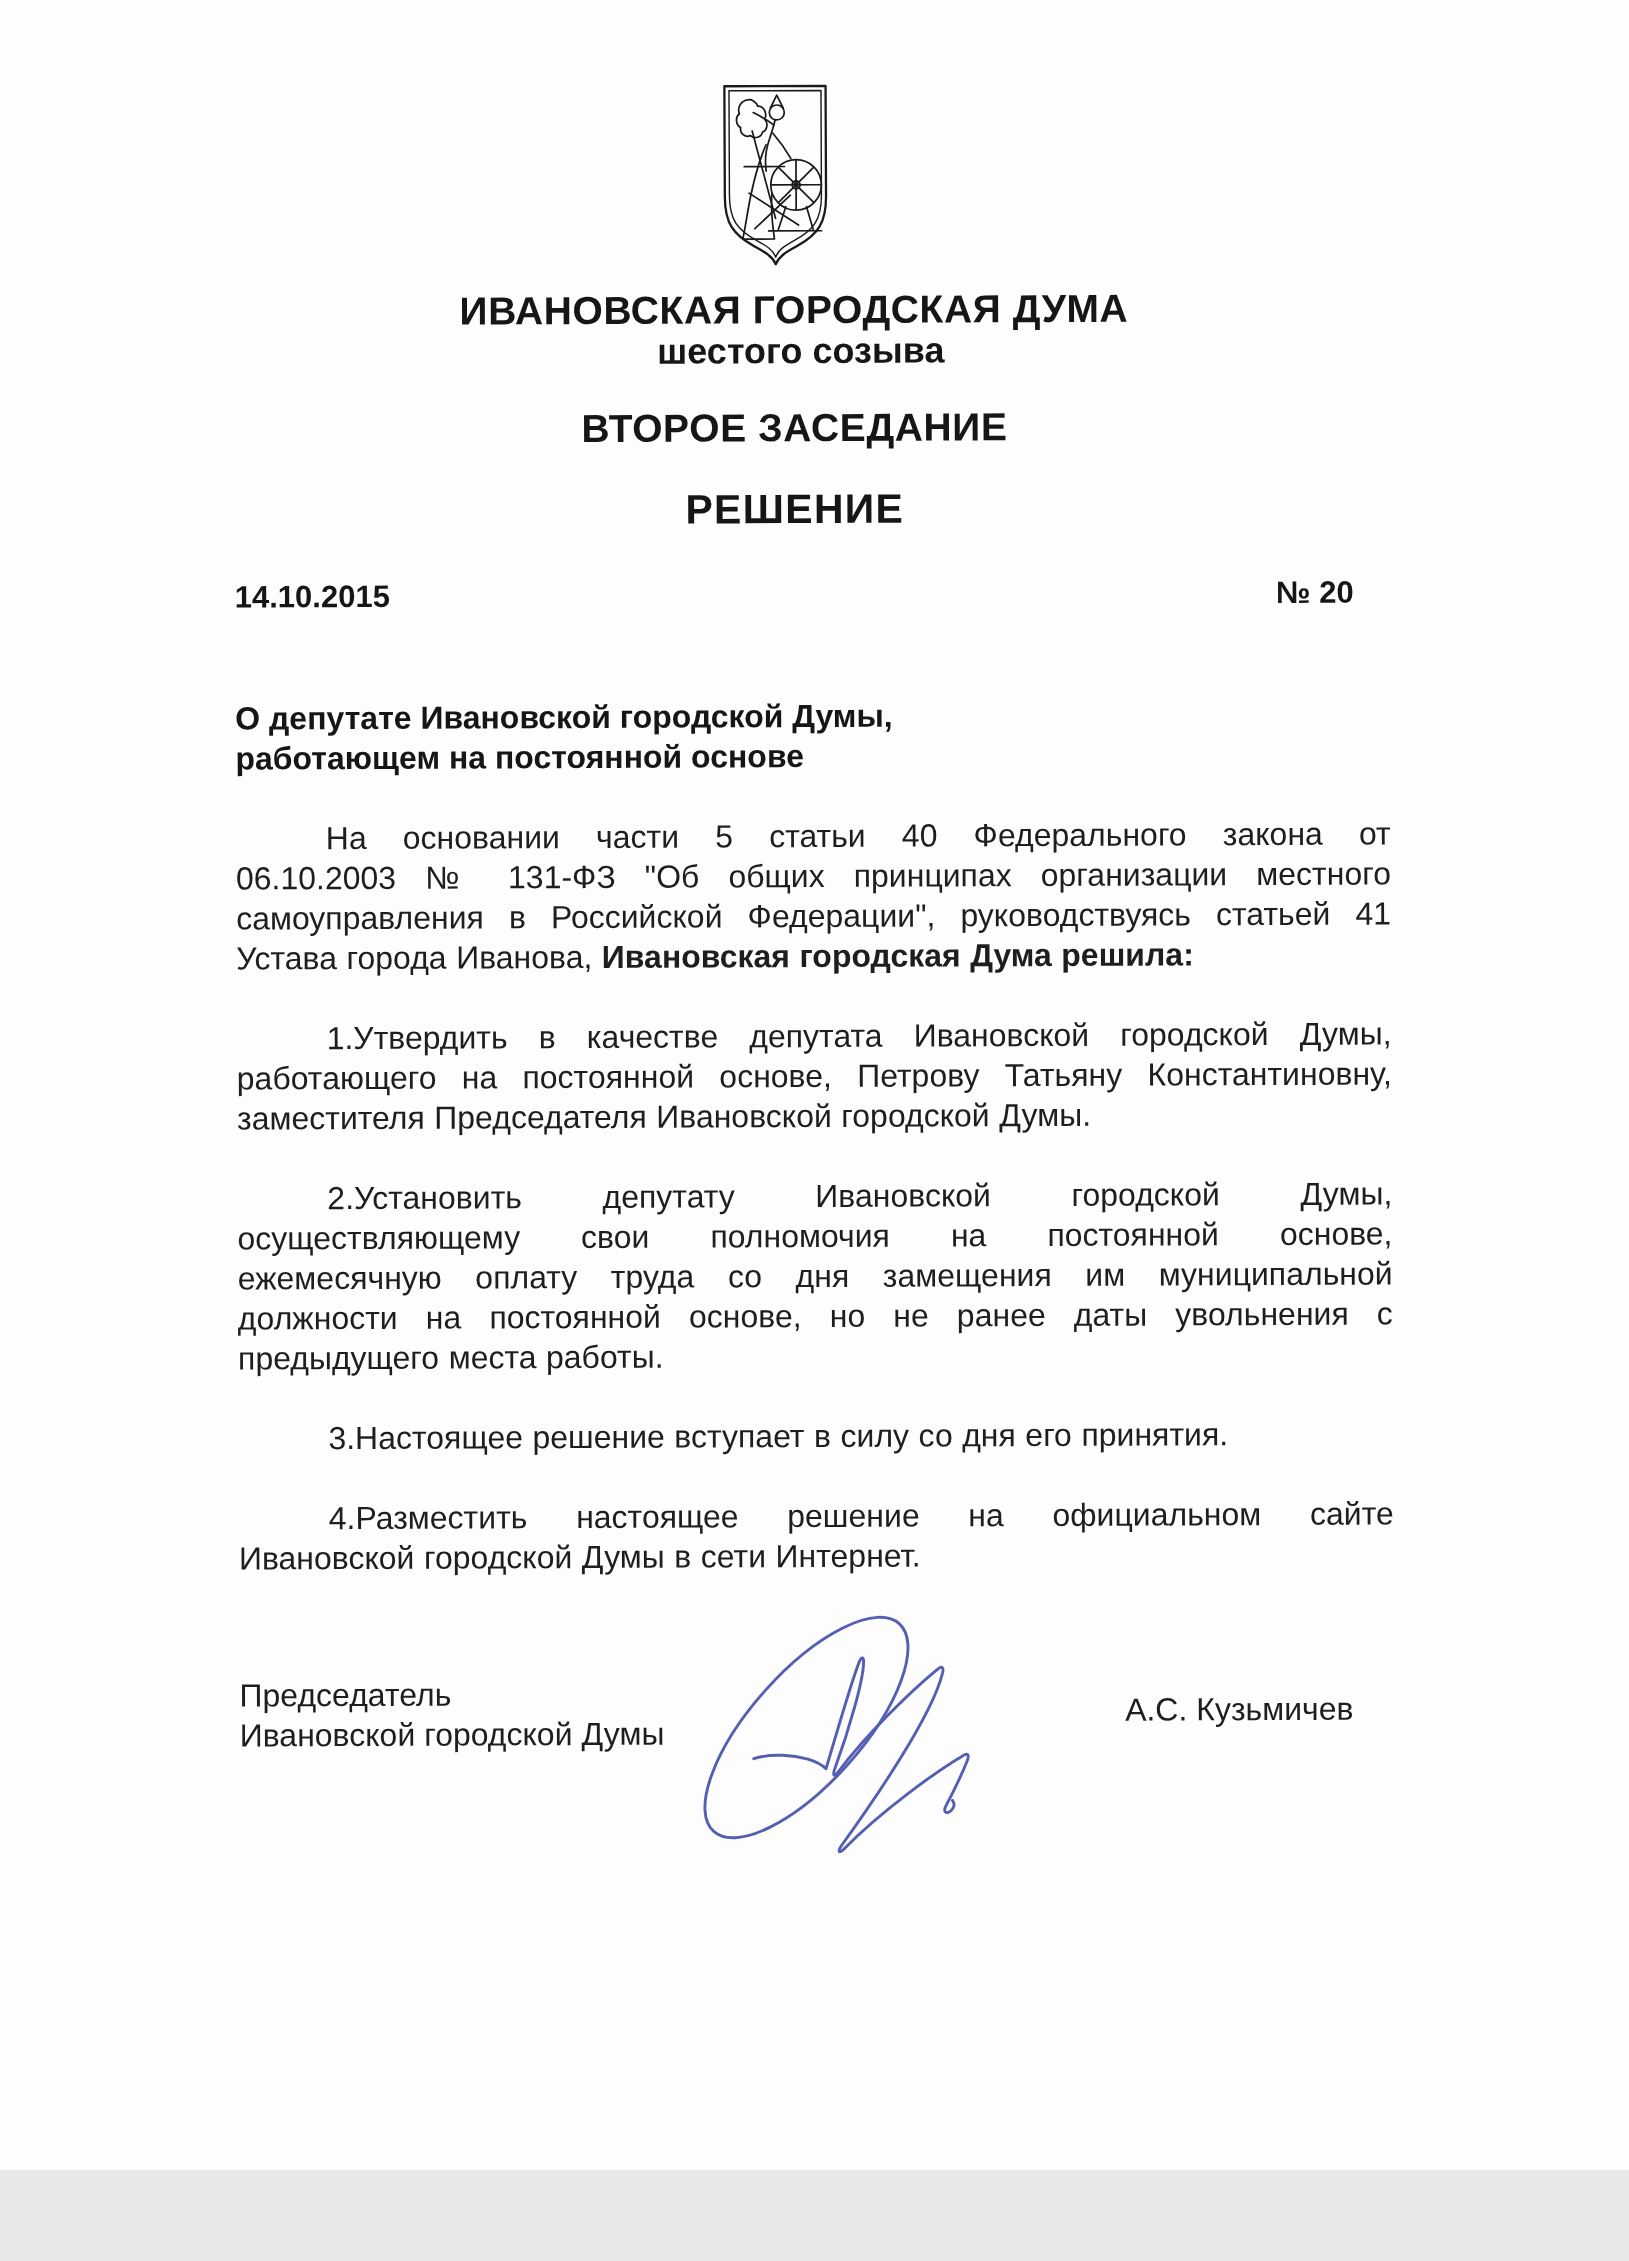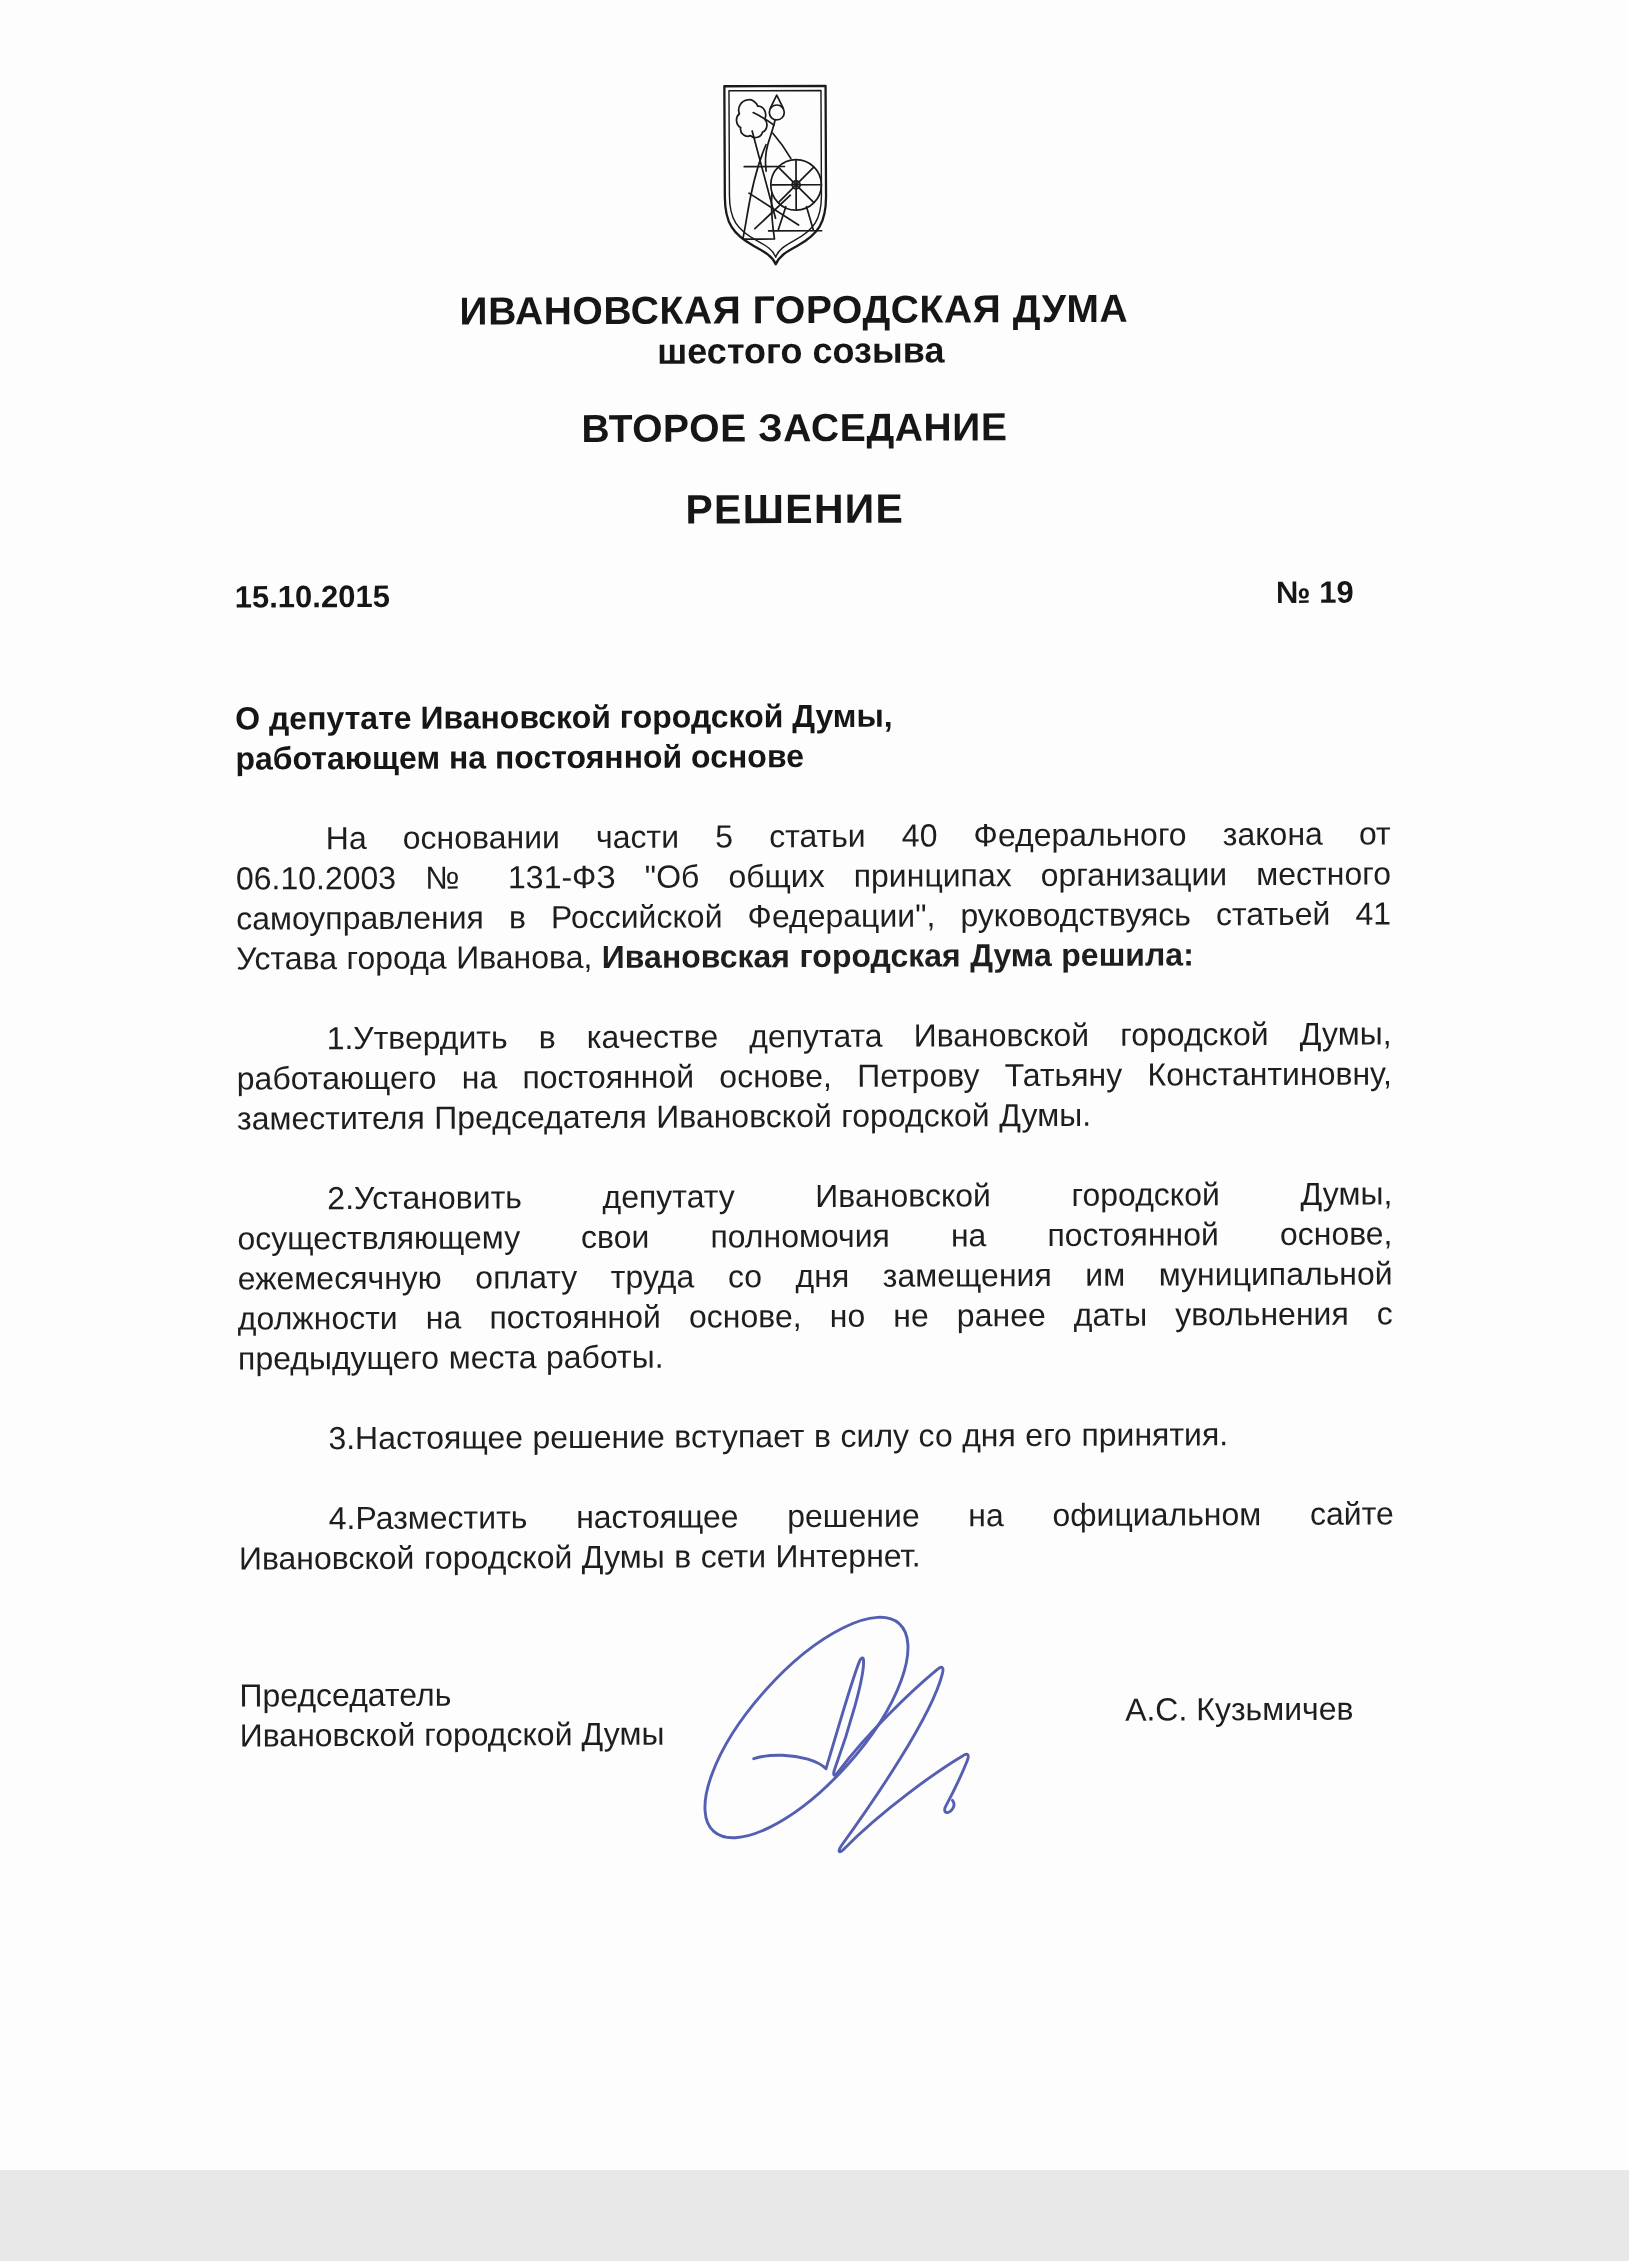--- a/index.html
+++ b/index.html
@@ -93,22 +93,22 @@
           </g>
         </svg>
       </div>
 
       <div class="hline org">ИВАНОВСКАЯ ГОРОДСКАЯ ДУМА</div>
       <div class="hline conv">шестого созыва</div>
       <div class="hline session">ВТОРОЕ ЗАСЕДАНИЕ</div>
       <div class="hline rtitle">РЕШЕНИЕ</div>
 
       <div class="numrow">
-        <span>15.10.2015</span>
-        <span class="docnum">№ 19</span>
+        <span>14.10.2015</span>
+        <span class="docnum">№ 20</span>
       </div>
 
       <div class="subject">
         <div>О депутате Ивановской городской Думы,</div>
         <div>работающем на постоянной основе</div>
       </div>
 
       <div class="para">
         <div class="jline first">На основании части 5 статьи 40 Федерального закона от</div>
         <div class="jline">06.10.2003 № 131-ФЗ "Об общих принципах организации местного</div>

